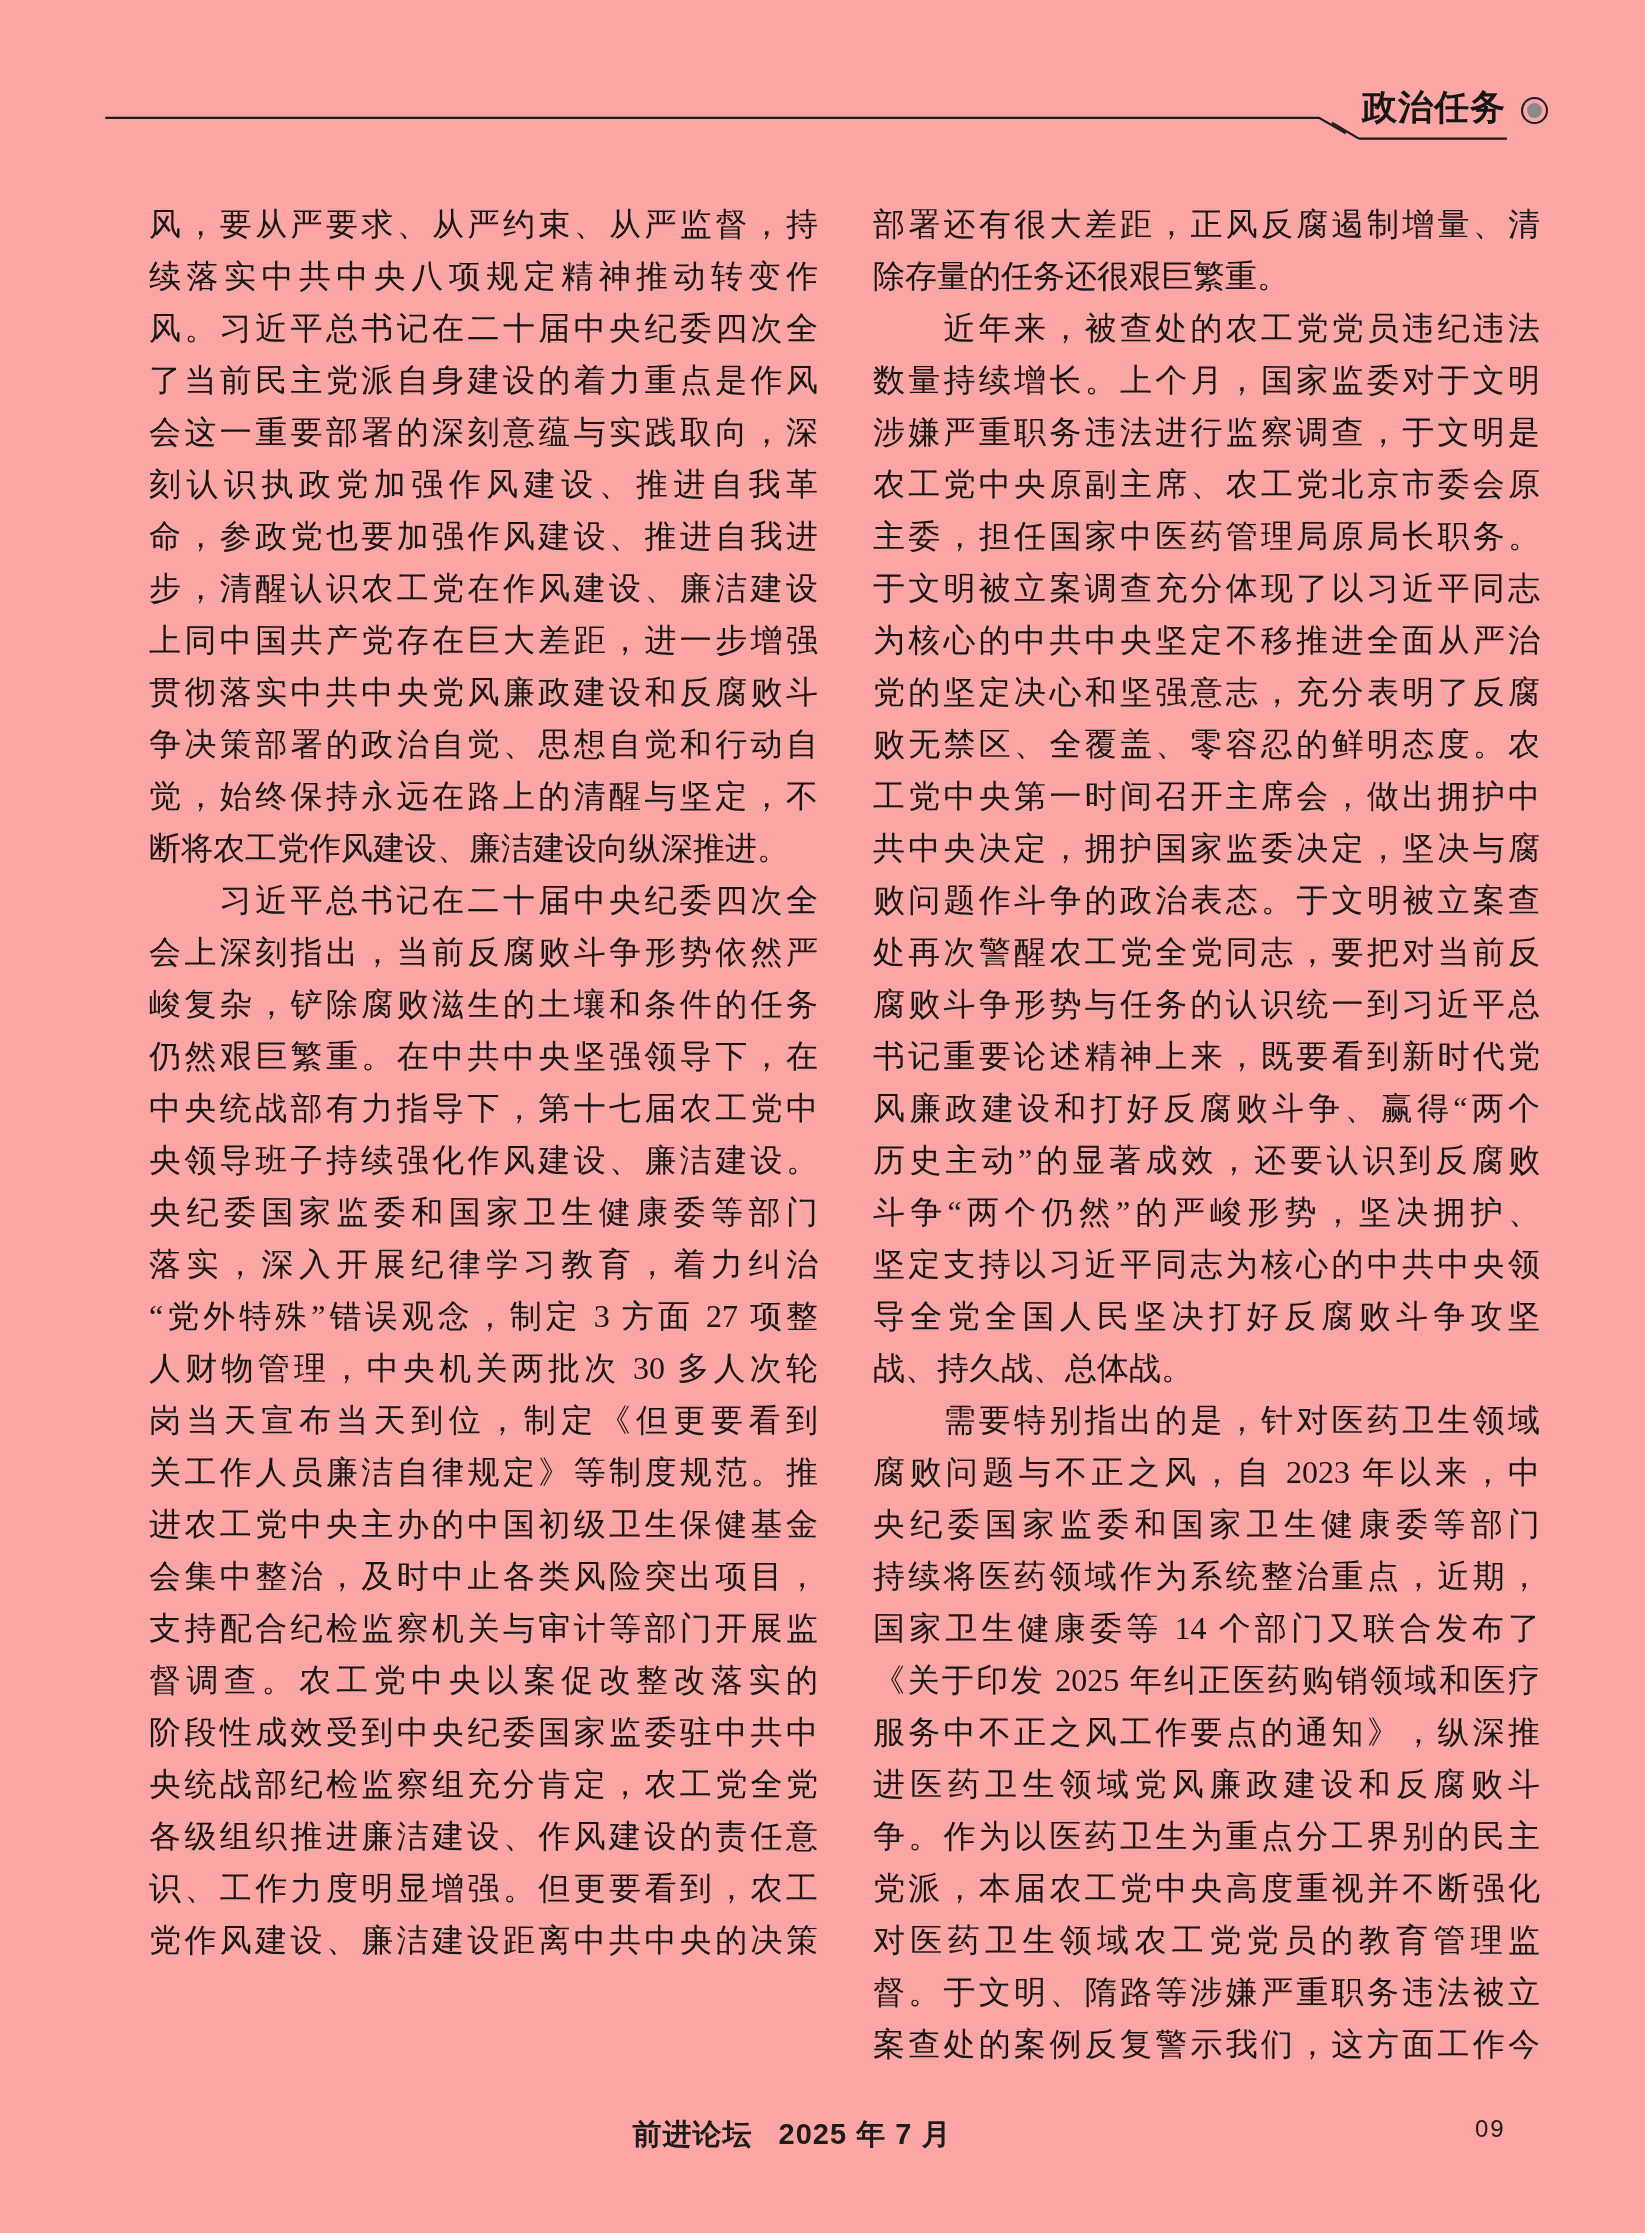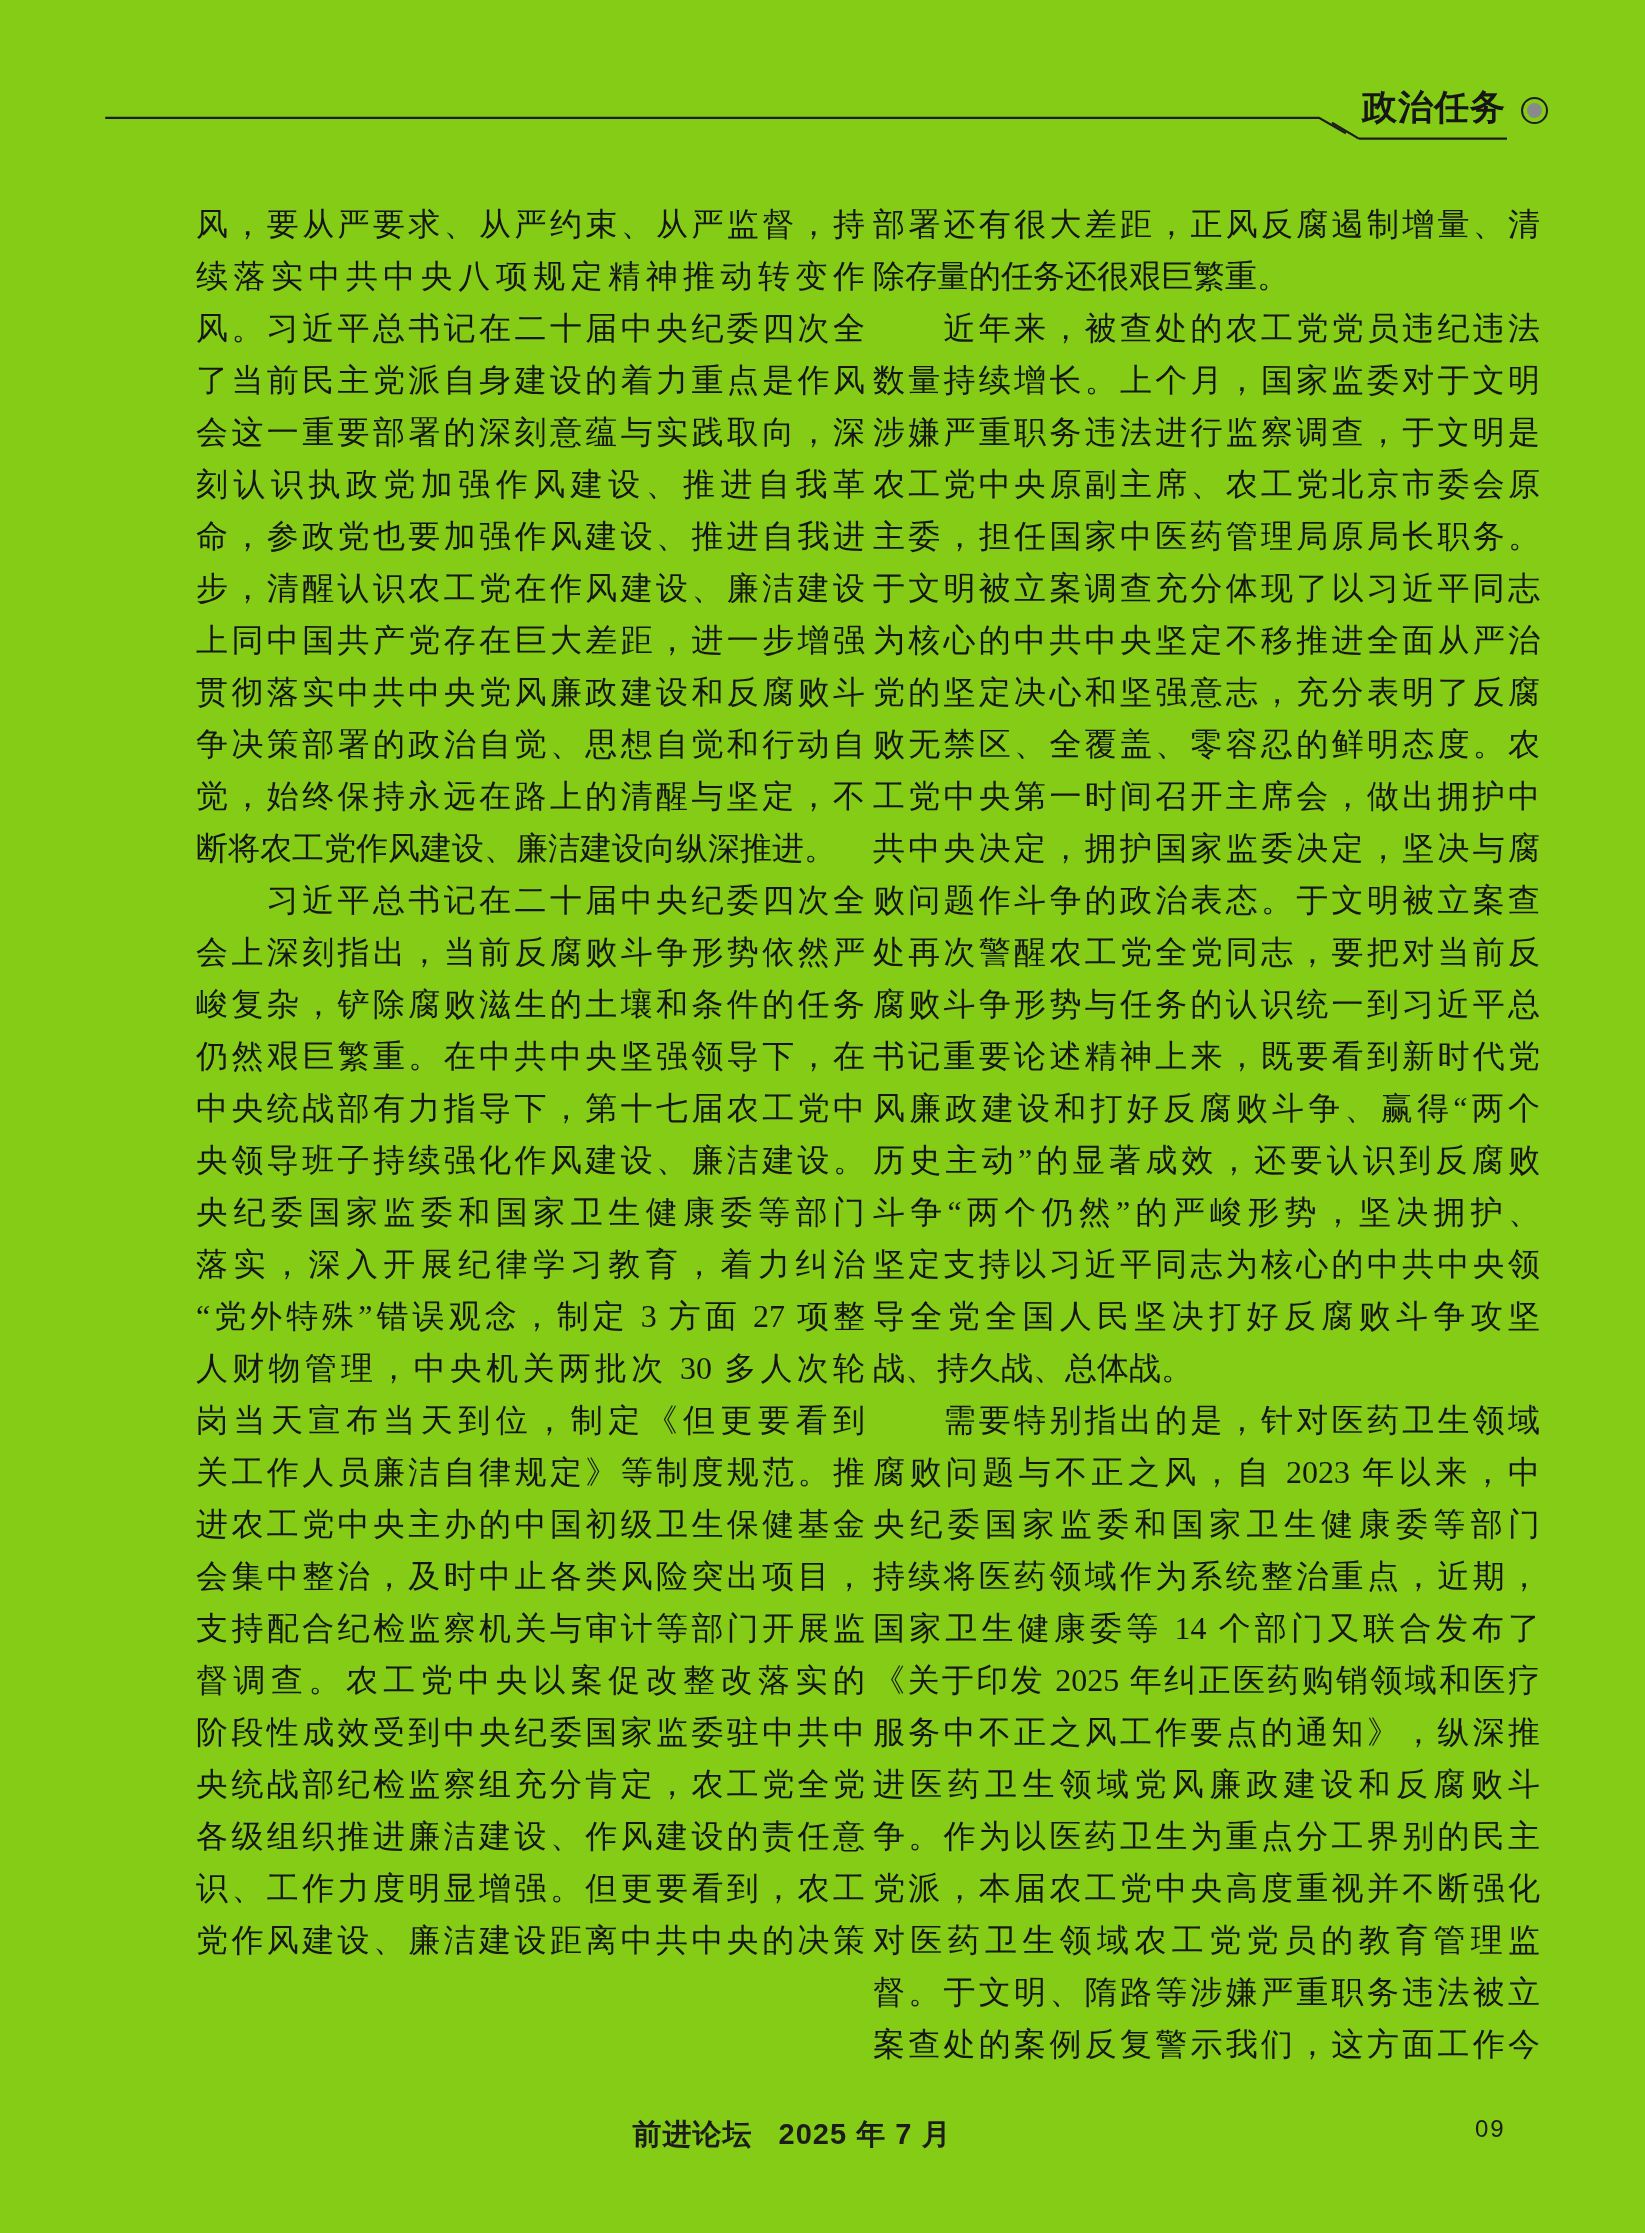--- a/index.html
+++ b/index.html
@@ -1,21 +1,21 @@
 <!DOCTYPE html>
 <html lang="zh"><head>
 <meta charset="utf-8">
 <style>
   html,body{margin:0;padding:0;background:#e8e8e8;}
   .page{
     position:relative;
     width:1646px;
     height:2234px;
     margin:0 auto;
-    background:#84cc16;
+    background:#fca5a5;
     color:#1a1a1a;
     font-family:"Liberation Serif","DejaVu Serif",serif;
     overflow:hidden;
   }
   
   .header-rule{
     position:absolute;
     left:0; top:0;
     width:1646px; height:169px;
     pointer-events:none;
@@ -48,21 +48,21 @@
     border-radius:50%;
   }
   
   .col{
     position:absolute;
     top:198px;
     font-size:32px;
     line-height:52px;
     color:#161616;
   }
-  #col-left{ left:149px; width:669px;margin-left:47px; }
+  #col-left{ left:149px; width:669px; }
   #col-right{ left:873px; width:667px; }
   .line{
     height:52px;
     text-align:justify;
     text-align-last:justify;
     text-justify:inter-character;
     overflow:visible;
   }
   .line.para-end{
     text-align-last:left;

